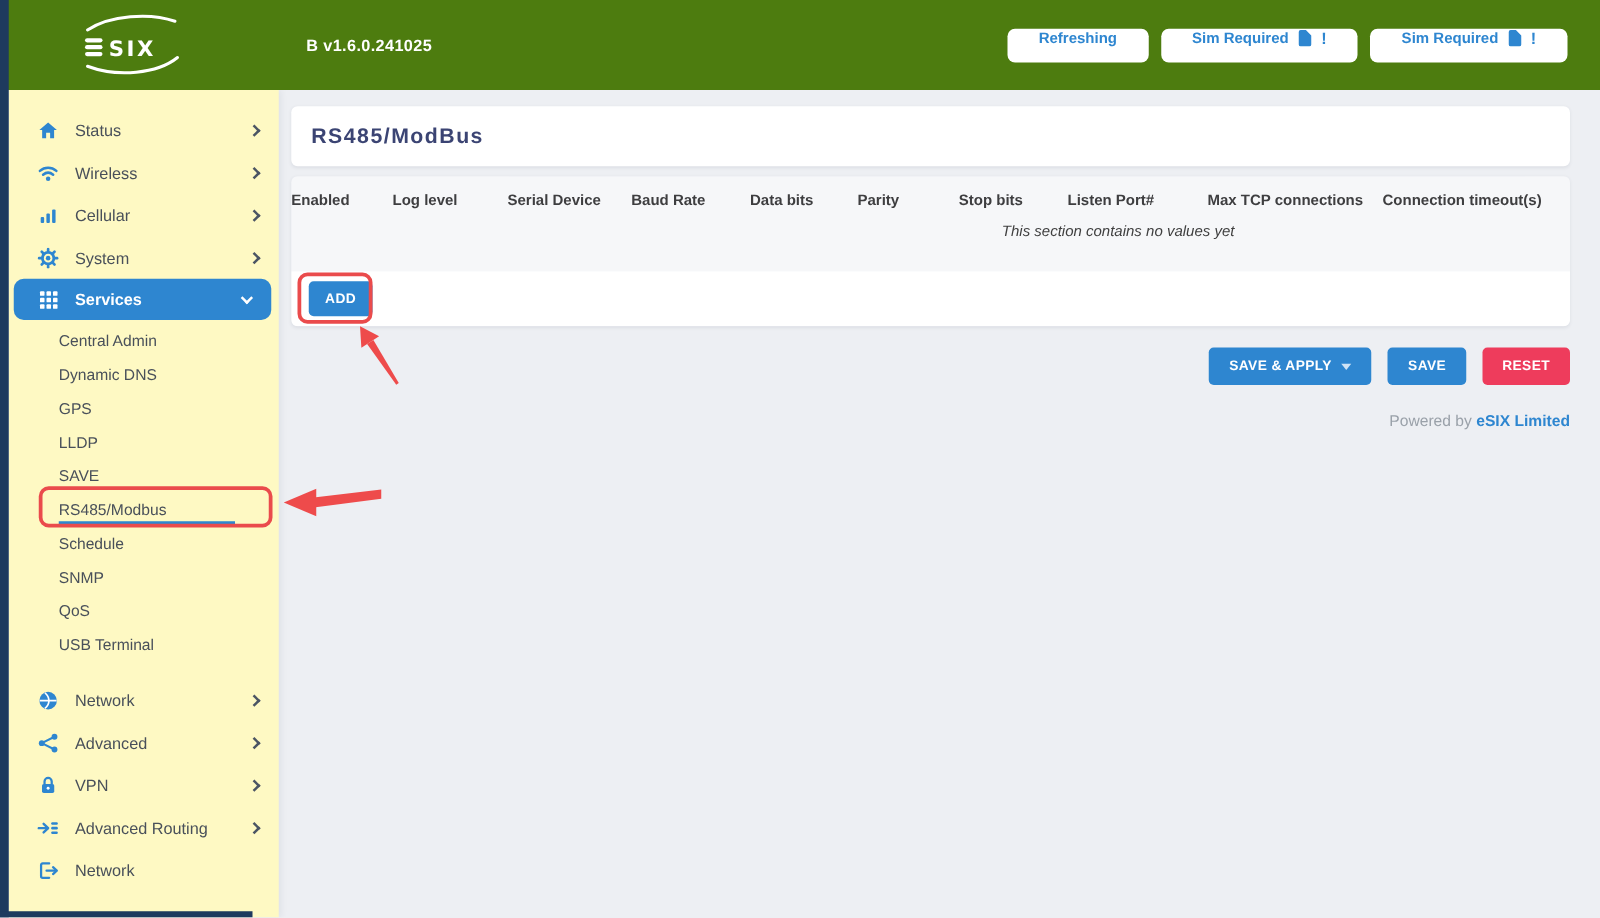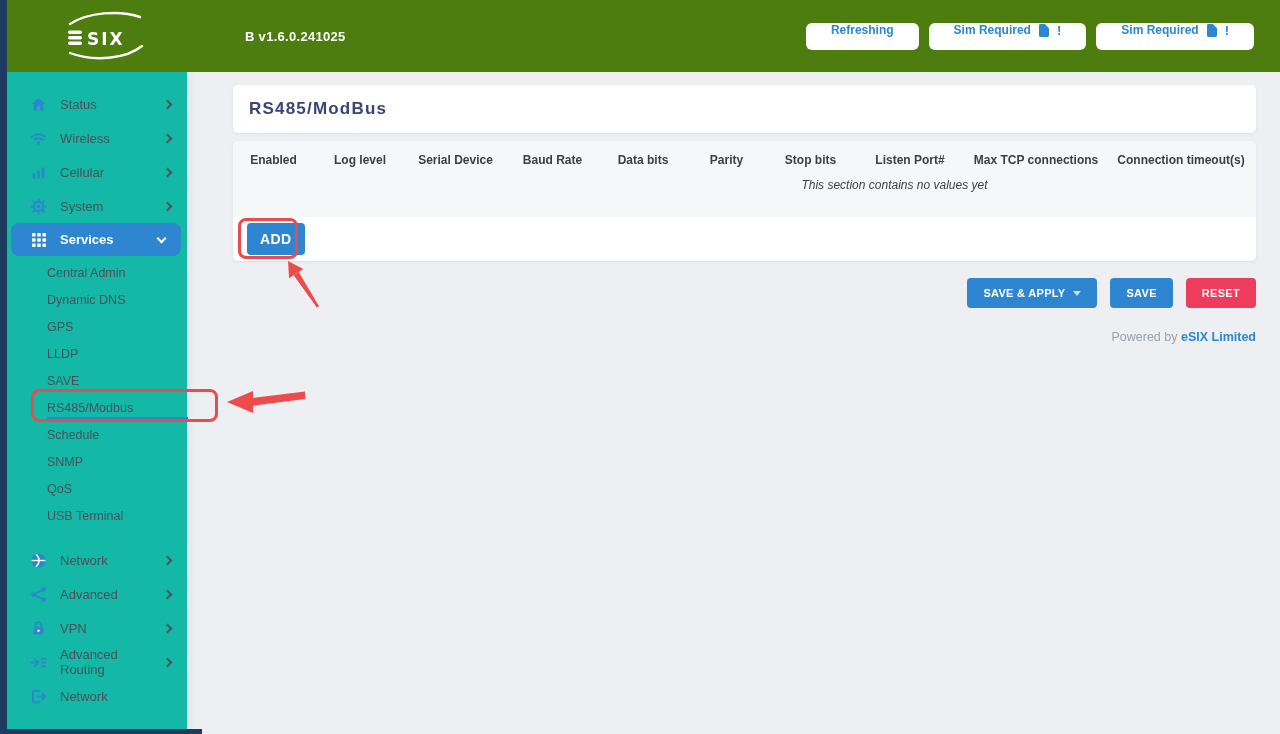--- a/index.html
+++ b/index.html
@@ -18,21 +18,21 @@
   
   .topbar { position:absolute; left:0; top:0; width:1280px; height:72px; background:#4d7c0f; display:flex; align-items:center; z-index:10; }
   .logo-wrap { margin-left:58px; display:flex; align-items:center; }
   .version { color:#ffffff; font-size:13px; font-weight:bold; margin-left:95px; letter-spacing:.3px; }
   .top-buttons { margin-left:auto; margin-right:26px; display:flex; gap:10px; }
   .pill { background:#ffffff; color:#2e86d0; border:none; border-radius:6px; height:27px; padding:0 25px;
           font-size:12px; font-weight:bold; display:flex; align-items:flex-start; gap:7px; font-family:inherit; cursor:pointer; }
   .pill .badge { font-weight:bold; font-size:13px; }
 
   
-  .sidebar { position:absolute; left:7px; top:72px; width:180px; height:662px; background:#14b8a6;
+  .sidebar { position:absolute; left:7px; top:72px; width:216px; height:662px; background:#fef9c3;
              box-shadow:2px 0 6px rgba(20,40,70,.08); padding-top:15px; z-index:5; }
   .side-item { height:34px; display:flex; align-items:center; padding:0 16px 0 23px; color:#49505a; cursor:pointer; }
   .side-item .icon { width:17px; height:17px; color:#2e86d0; margin-right:13px; display:flex; align-items:center; justify-content:center; }
   .side-item .lbl { font-size:13px; }
   .chev { width:7px; height:7px; border-right:2px solid #4b5563; border-bottom:2px solid #4b5563; display:inline-block; }
   .chev.right { transform:rotate(-45deg); }
   .chev.down  { transform:rotate(45deg); margin-top:-3px; }
   .side-item .chev { margin-left:auto; }
   .side-item.active { background:#2e86d0; border-radius:8px; margin:0 6px 0 4px; padding-left:19px; height:33px; }
   .side-item.active .icon { color:#ffffff; }
@@ -46,28 +46,28 @@
 
   
   .main { position:absolute; left:202px; top:72px; width:1078px; height:662px; padding:13px 24px 0 31px; }
   .title-card { background:#ffffff; border-radius:5px; height:48px; display:flex; align-items:center;
                 padding-left:16px; box-shadow:0 1px 3px rgba(30,40,60,.08); }
   .title-card h1 { margin:0; font-size:17px; font-weight:bold; color:#3b4473; letter-spacing:1.2px; }
 
   .table-card { margin-top:8px; border-radius:5px; overflow:hidden; box-shadow:0 1px 3px rgba(30,40,60,.08); }
   .thead-area { background:#f6f7f9; height:76px; }
   .thead { display:flex; padding-top:12px; }
-  .th { font-size:12px; font-weight:bold; color:#3e3e40; text-align:center; flex-shrink:0; }
+  .th { font-size:12px; font-weight:bold; color:#3e3e40; text-align:left; flex-shrink:0; }
   .c0{width:81px}.c1{width:92px}.c2{width:99px}.c3{width:95px}.c4{width:86px}
   .c5{width:81px}.c6{width:87px}.c7{width:112px}.c8{width:140px}.c9{width:150px}
   .empty-row { margin-top:11px; text-align:center; padding-left:300px; font-size:12px; font-style:italic; color:#3f3f3f; }
   .add-area { background:#ffffff; height:44px; display:flex; align-items:center; padding-left:14px; }
 
   .btn { border:none; border-radius:4px; color:#ffffff; font-weight:bold; font-family:inherit; cursor:pointer; }
-  .btn.add { background:#2e86d0; font-size:14px; padding:8px 13px; letter-spacing:.4px; }
+  .btn.add { background:#2e86d0; font-size:11px; padding:8px 13px; letter-spacing:.4px; }
   .actions { display:flex; justify-content:flex-end; gap:13px; margin-top:17px; }
   .btn.primary { background:#2e86d0; font-size:11px; height:30px; padding:0 16px; letter-spacing:.3px; display:flex; align-items:center; }
   .btn.reset { background:#ee3c5c; font-size:11px; height:30px; padding:0 16px; letter-spacing:.3px; display:flex; align-items:center; }
   .caret { width:0; height:0; border-left:4px solid transparent; border-right:4px solid transparent;
            border-top:5px solid #cfe3f5; margin-left:8px; display:inline-block; }
 
   .powered { margin-top:22px; text-align:right; font-size:12.5px; color:#9aa1a9; }
   .powered a { color:#2e86d0; font-weight:bold; text-decoration:none; }
 
   

